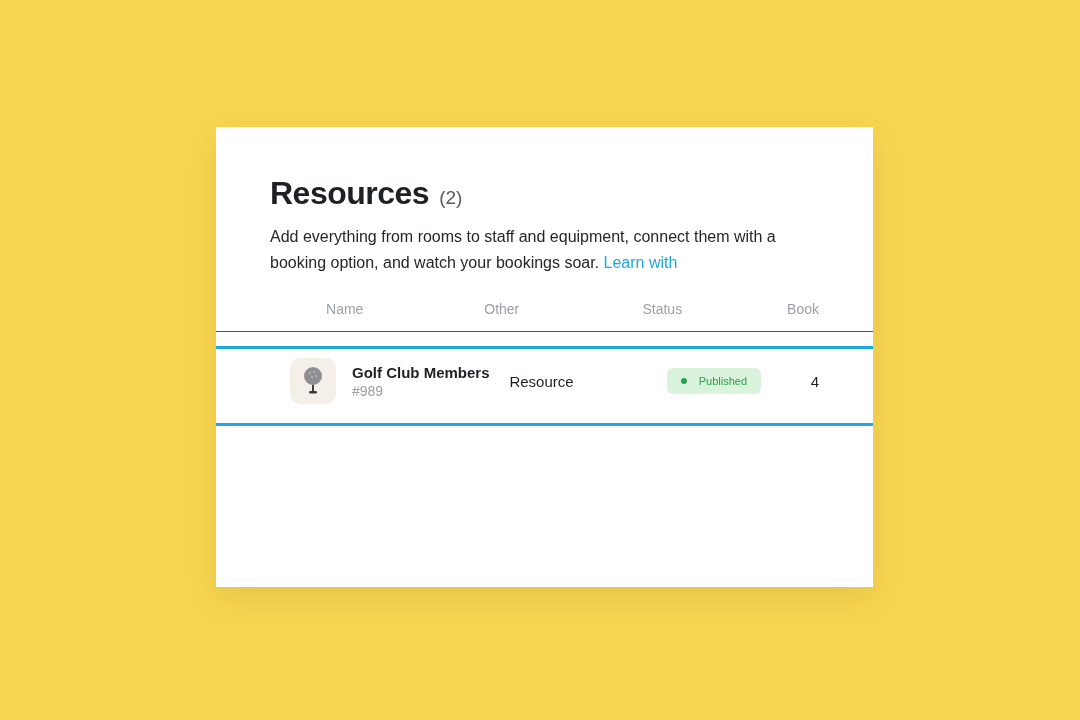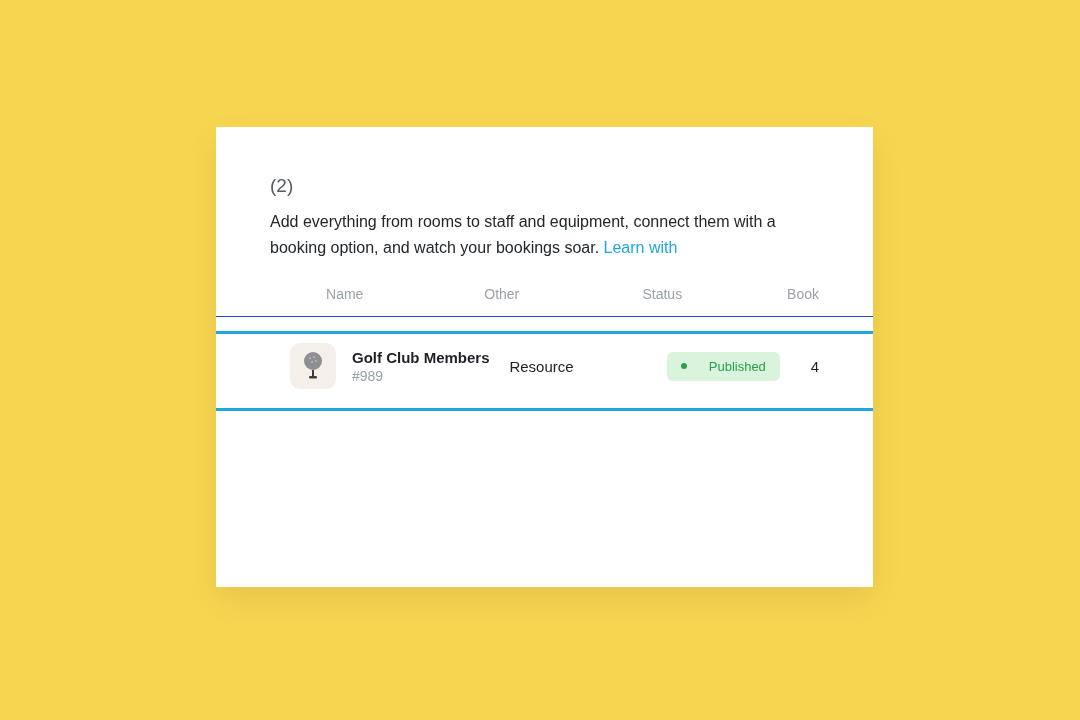--- a/index.html
+++ b/index.html
@@ -132,24 +132,24 @@
       width: 175px;
       font-size: 15px;
       color: #1d2126;
     }
     .row-status {
       width: 160px;
     }
     .badge {
       display: inline-flex;
       align-items: center;
-      gap: 22px;
+      gap: 12px;
       background: #d9f3dd;
       color: #28a24a;
-      font-size: 13px;
+      font-size: 11px;
       padding: 7px 14px;
       border-radius: 6px;
     }
     .badge-dot {
       width: 6px;
       height: 6px;
       border-radius: 50%;
       background: #28a24a;
     }
     .row-book {
@@ -158,20 +158,21 @@
       color: #1d2126;
       text-align: left;
     }
   </style>
 </head>
 <body>
 
 <div class="panel">
   <div class="content">
     <div class="title-row">
+      <h1 class="title">Resources</h1>
       <span class="title-count">(2)</span>
     </div>
     <p class="description">
       <span>Add everything from rooms to staff and equipment, connect them with a booking option, and watch your bookings soar. </span><a class="learn-link">Learn with</a>
     </p>
   </div>
 
   <div class="columns">
     <div class="col-spacer-icon"></div>
     <div class="col-name">Name</div>

